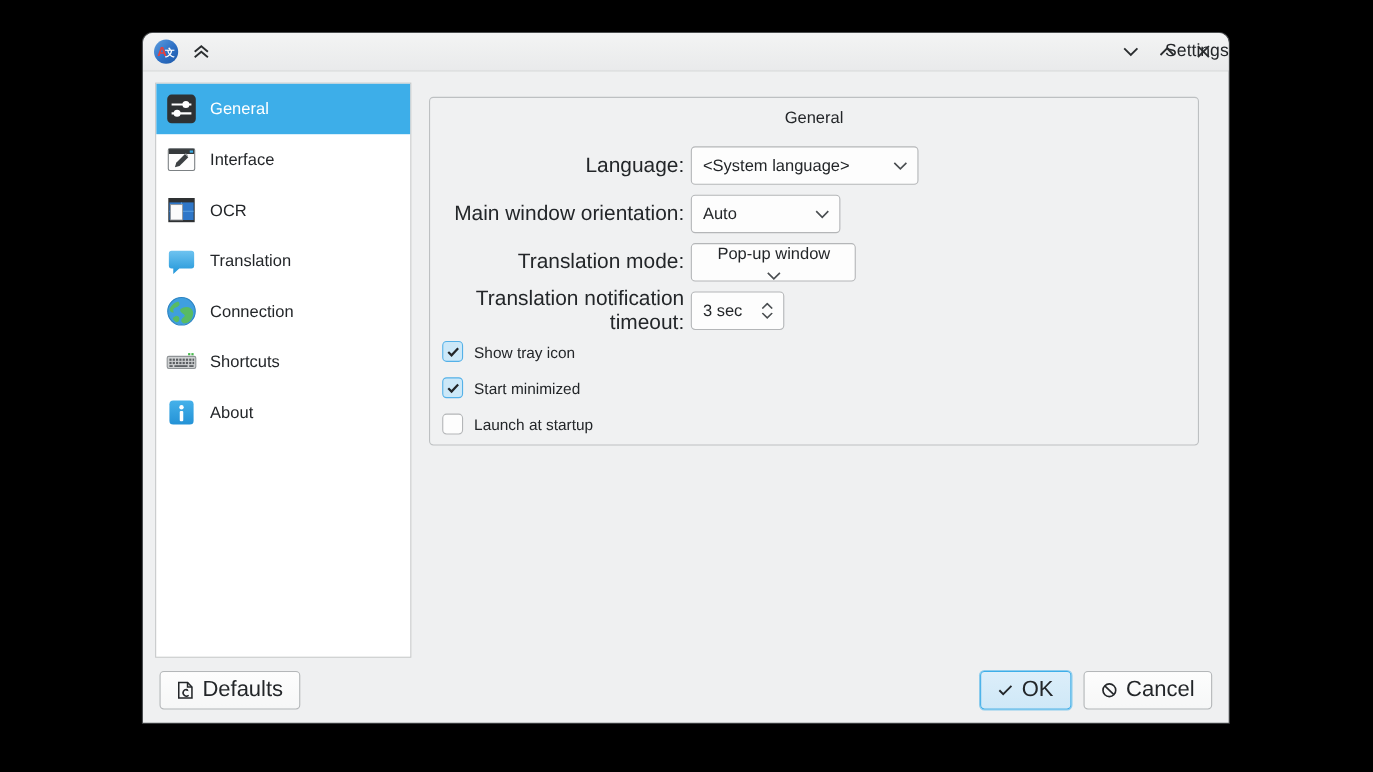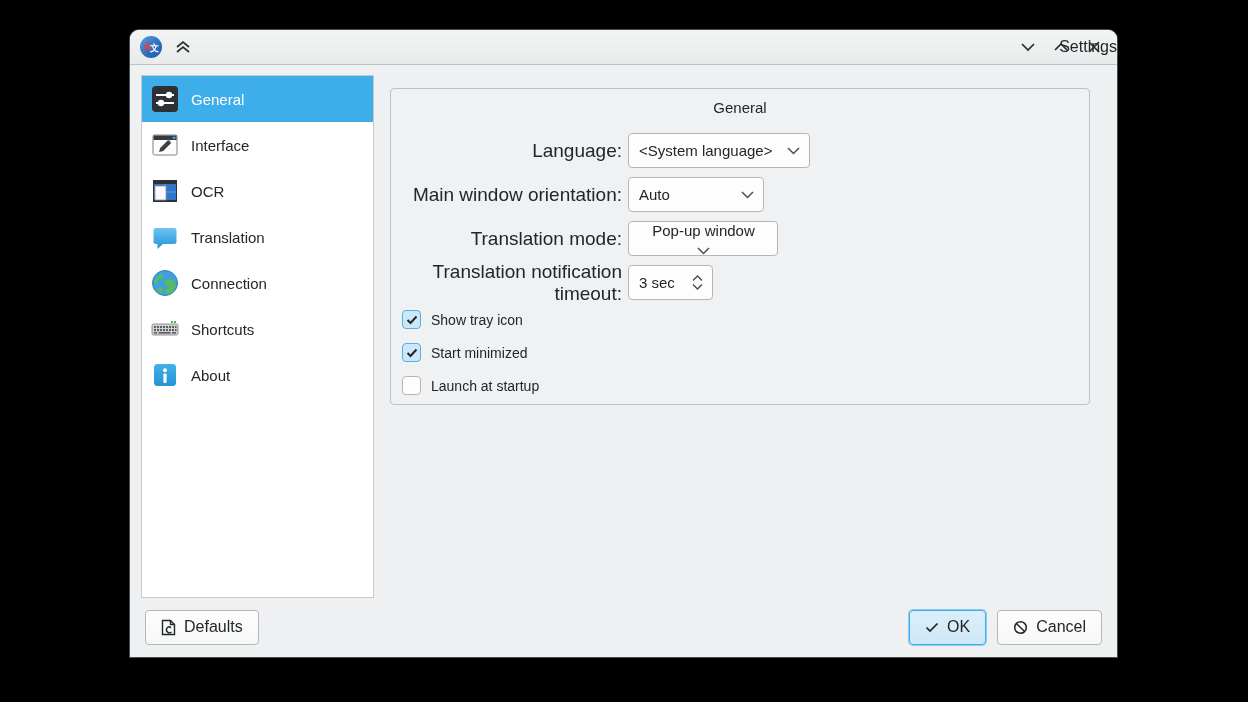--- a/index.html
+++ b/index.html
@@ -39,36 +39,36 @@
   
   .groupbox { position:absolute; left:260px; top:58px; width:700px; height:317px;
               border:1px solid #bdc0c2; border-radius:4px; background:#f0f1f2; }
   .group-title { text-align:center; padding-top:10px; font-size:15px; }
   .rows { position:absolute; top:44px; left:0; right:0; }
   .field-row { display:flex; align-items:center; height:35px; margin-bottom:9px; }
   .field-label { width:237px; text-align:right; padding-right:6px; font-size:19px; }
   .combo, .spin { height:35px; background:#fdfdfd; border:1px solid #b4b6b8;
           border-radius:4px; display:flex; align-items:center;
           justify-content:space-between; padding:0 9px 0 10px; font-size:15px; }
-  .w-lang { width:182px; } .w-orient { width:136px; } .w-mode { width:150px;flex-direction:column; } .w-timeout { width:85px; }
+  .w-lang { width:207px; } .w-orient { width:136px; } .w-mode { width:150px;flex-direction:column; } .w-timeout { width:85px; }
   .spin-arrows { display:flex; flex-direction:column; gap:3px; align-items:center; }
   .checks { position:absolute; top:214px; left:11px; }
   .check-row { display:flex; align-items:center; height:33px; gap:10px; }
   .checkbox { width:19px; height:19px; border-radius:4px; background:#fdfdfd;
               border:1px solid #b4b6b8; display:flex; align-items:center; justify-content:center; }
   .checkbox svg { display:none; }
   .checkbox.checked { background:#cce8f8; border:1px solid #54b1e8; }
   .checkbox.checked svg { display:block; }
   .check-label { font-size:14px; }
 
   
   .footer { position:absolute; left:0; right:0; bottom:0; height:60px;
             display:flex; align-items:center; padding:0 15px; }
   .btn { height:35px; display:inline-flex; align-items:center; gap:8px;
-         padding:0 15px; font-size:16px; color:#232629;
+         padding:0 15px; font-size:20px; color:#232629;
          background:linear-gradient(#fdfdfd,#f6f7f7);
          border:1px solid #b4b7b9; border-radius:4px; cursor:default; }
   .btn-ok { background:linear-gradient(#dceefa,#cfe8f7);
             border:1px solid #3daee9; box-shadow:0 0 0 1px rgba(61,174,233,.55); }
   .spacer { flex:1; }
   .btn + .btn { margin-left:11px; }
 </style>
 </head>
 <body>
 

